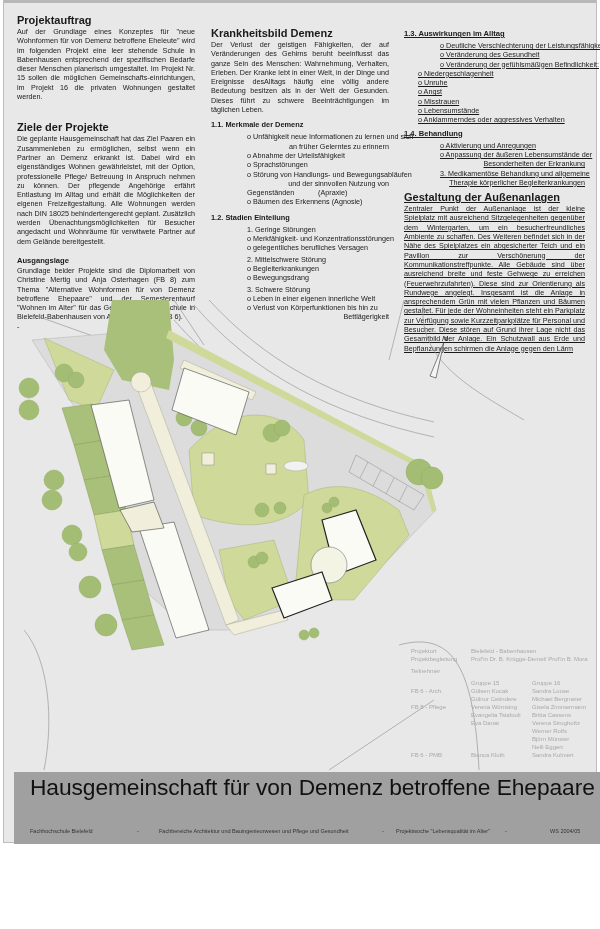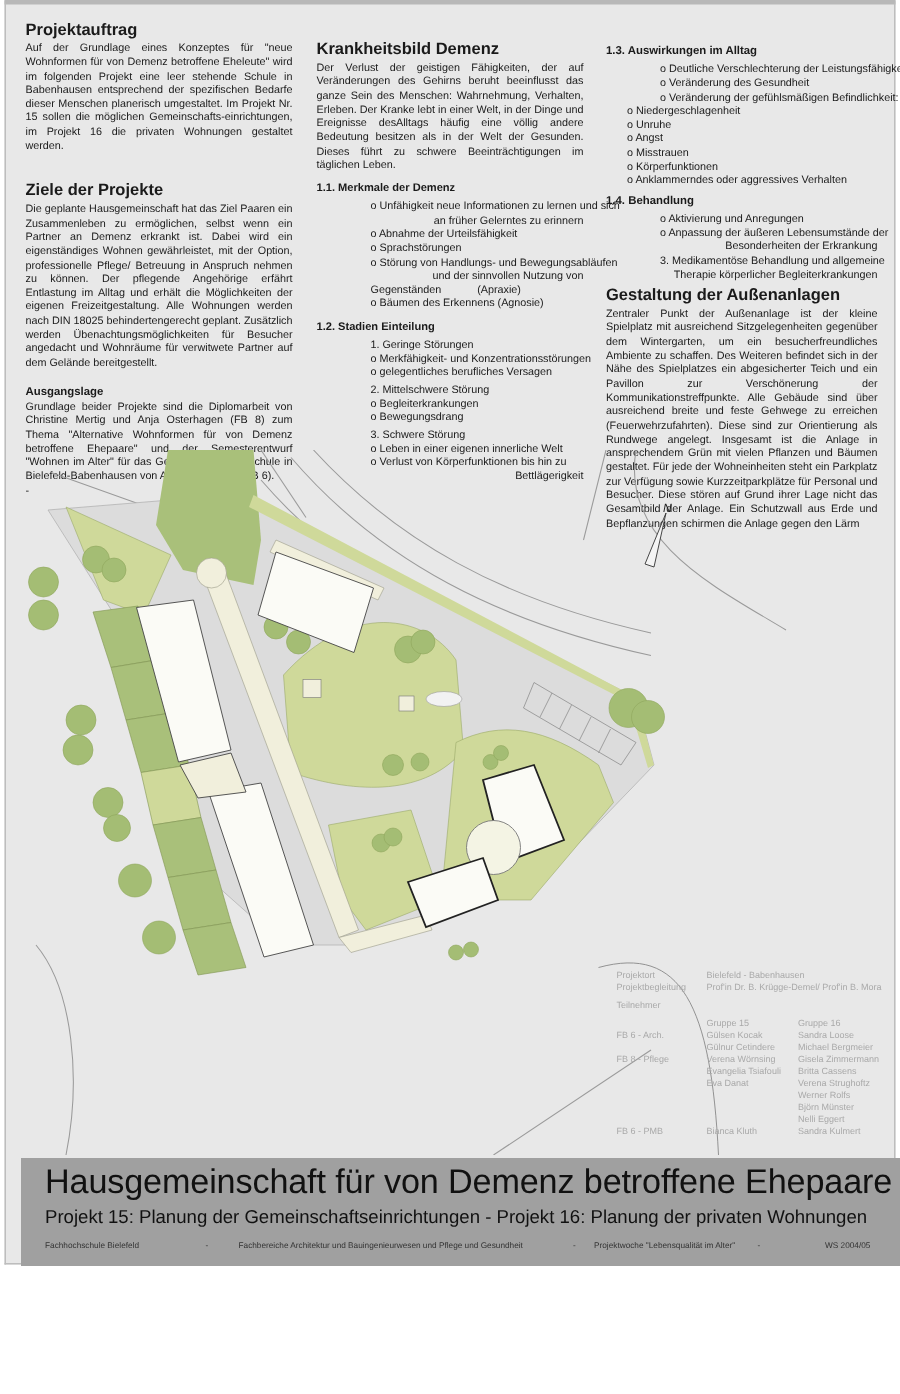--- a/index.html
+++ b/index.html
@@ -11,21 +11,21 @@
   .col p { margin: 0; text-align: justify; }
   .h1 { font-weight: bold; font-size: 11px; line-height: 12px; margin: 0 0 1px 0; }
   .h2 { font-weight: bold; font-size: 7.6px; line-height: 11px; margin: 2px 0 0 0; }
   .h3 { font-weight: bold; font-size: 7.4px; line-height: 10px; margin: 6px 0 0 0; }
   .li { white-space: nowrap; padding-left: 36px; }
   .li.indent { padding-left: 26px; text-align: right; }
   .li.indent2 { padding-left: 14px; }
   .li.gap { margin-top: 2px; }
   #col1 { left: 17px; top: 14px; width: 178px; }
   #col2 { left: 211px; top: 27px; width: 178px; }
-  #col3 { left: 404px; top: 26px; width: 181px; }
+  #col3 { left: 404px; top: 26px; width: 181px; text-decoration: underline; }
   .plan { position: absolute; left: 4px; top: 300px; width: 592px; height: 470px; }
   .credits { position: absolute; left: 411px; top: 647px; font-size: 6px; line-height: 8px; color: #a9a9a9; }
   .credits .row { position: relative; height: 8px; white-space: nowrap; }
   .credits .c1 { position: absolute; left: 0; }
   .credits .c2 { position: absolute; left: 60px; }
   .credits .c3 { position: absolute; left: 121px; }
   .banner { position: absolute; left: 14px; top: 772px; width: 594px; height: 72px;
             background: #a0a0a0; box-sizing: border-box; }
   .banner .title { position: absolute; left: 16px; top: 2px; font-size: 22.8px; color: #111; white-space: nowrap; letter-spacing: -0.1px; }
   .banner .subtitle { position: absolute; left: 16px; top: 32px; font-size: 12.4px; color: #111; white-space: nowrap; }
@@ -74,21 +74,21 @@
 
 <div class="col" id="col3">
   <div class="h2">1.3. Auswirkungen im Alltag</div>
   <div class="li gap">o Deutliche Verschlechterung der Leistungsfähigkeit</div>
   <div class="li">o Veränderung des Gesundheit</div>
   <div class="li">o Veränderung der gefühlsmäßigen Befindlichkeit:</div>
   <div class="li indent2">o Niedergeschlagenheit</div>
   <div class="li indent2">o Unruhe</div>
   <div class="li indent2">o Angst</div>
   <div class="li indent2">o Misstrauen</div>
-  <div class="li indent2">o Körperfunktionen</div>
+  <div class="li indent2">o Lebensumstände</div>
   <div class="li indent2">o Anklammerndes oder aggressives Verhalten</div>
   <div class="h2" style="margin-top:3px">1.4. Behandlung</div>
   <div class="li gap">o Aktivierung und Anregungen</div>
   <div class="li">o Anpassung der äußeren Lebensumstände der</div>
   <div class="li indent">Besonderheiten der Erkrankung</div>
   <div class="li">3. Medikamentöse Behandlung und allgemeine</div>
   <div class="li indent">Therapie körperlicher Begleiterkrankungen</div>
   <div class="h1" style="margin-top:4px">Gestaltung der Außenanlagen</div>
   <p>Zentraler Punkt der Außenanlage ist der kleine Spielplatz mit ausreichend Sitzgelegenheiten gegenüber dem Wintergarten, um ein besucherfreundliches Ambiente zu schaffen. Des Weiteren befindet sich in der Nähe des Spielplatzes ein abgesicherter Teich und ein Pavillon zur Verschönerung der Kommunikationstreffpunkte. Alle Gebäude sind über ausreichend breite und feste Gehwege zu erreichen (Feuerwehrzufahrten). Diese sind zur Orientierung als Rundwege angelegt. Insgesamt ist die Anlage in ansprechendem Grün mit vielen Pflanzen und Bäumen gestaltet. Für jede der Wohneinheiten steht ein Parkplatz zur Verfügung sowie Kurzzeitparkplätze für Personal und Besucher. Diese stören auf Grund ihrer Lage nicht das Gesamtbild der Anlage. Ein Schutzwall aus Erde und Bepflanzungen schirmen die Anlage gegen den Lärm</p>
 </div>
@@ -249,21 +249,20 @@
     </div>
   <div class="row">
       <span class="c1">FB 6 - PMB</span>
       <span class="c2">Bianca Kluth</span>
       <span class="c3">Sandra Kulmert</span>
     </div>
 </div>
 
 <div class="banner">
   <div class="title">Hausgemeinschaft für von Demenz betroffene Ehepaare</div>
-  <div class="subtitle">Projekt 15: Planung der Gemeinschaftseinrichtungen - Projekt 16: Planung der privaten Wohnungen</div>
   <div class="foot">
     <span style="left:0">Fachhochschule Bielefeld</span>
     <span style="left:107px">-</span>
     <span style="left:129px">Fachbereiche Architektur und Bauingenieurwesen und Pflege und Gesundheit</span>
     <span style="left:352px">-</span>
     <span style="left:366px">Projektwoche "Lebensqualität im Alter"</span>
     <span style="left:475px">-</span>
     <span style="left:520px">WS 2004/05</span>
   </div>
 </div>

